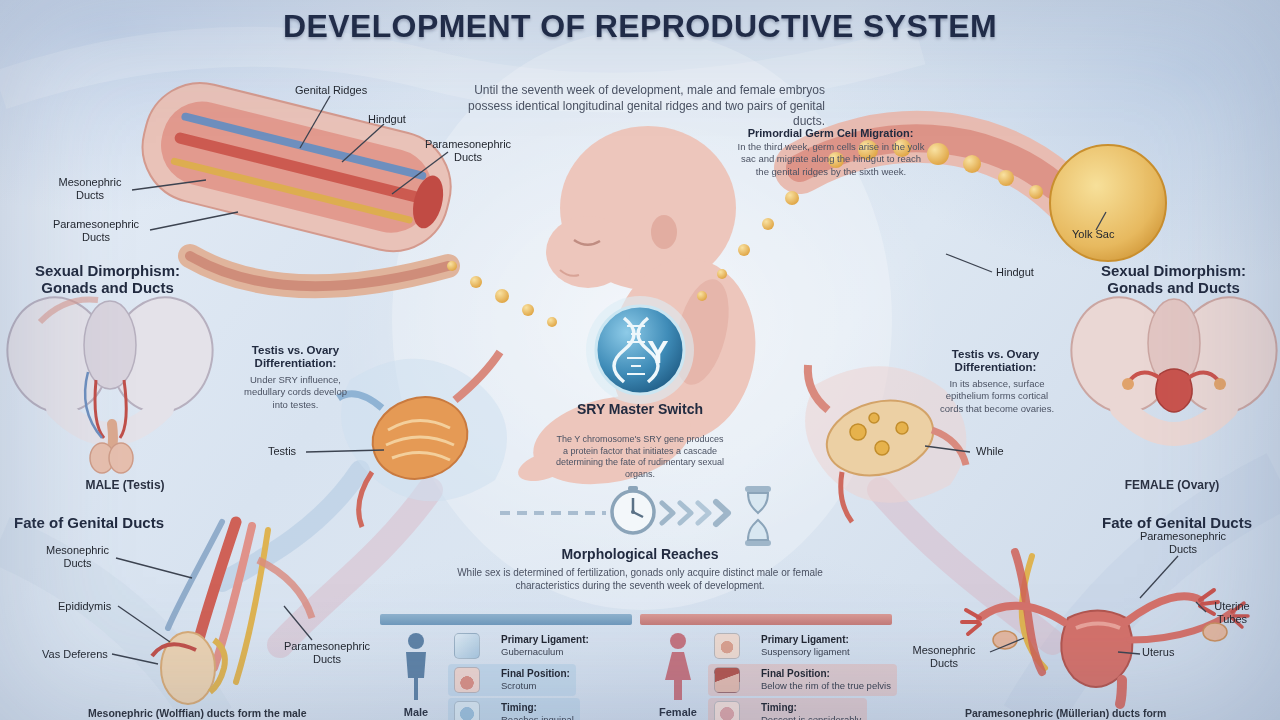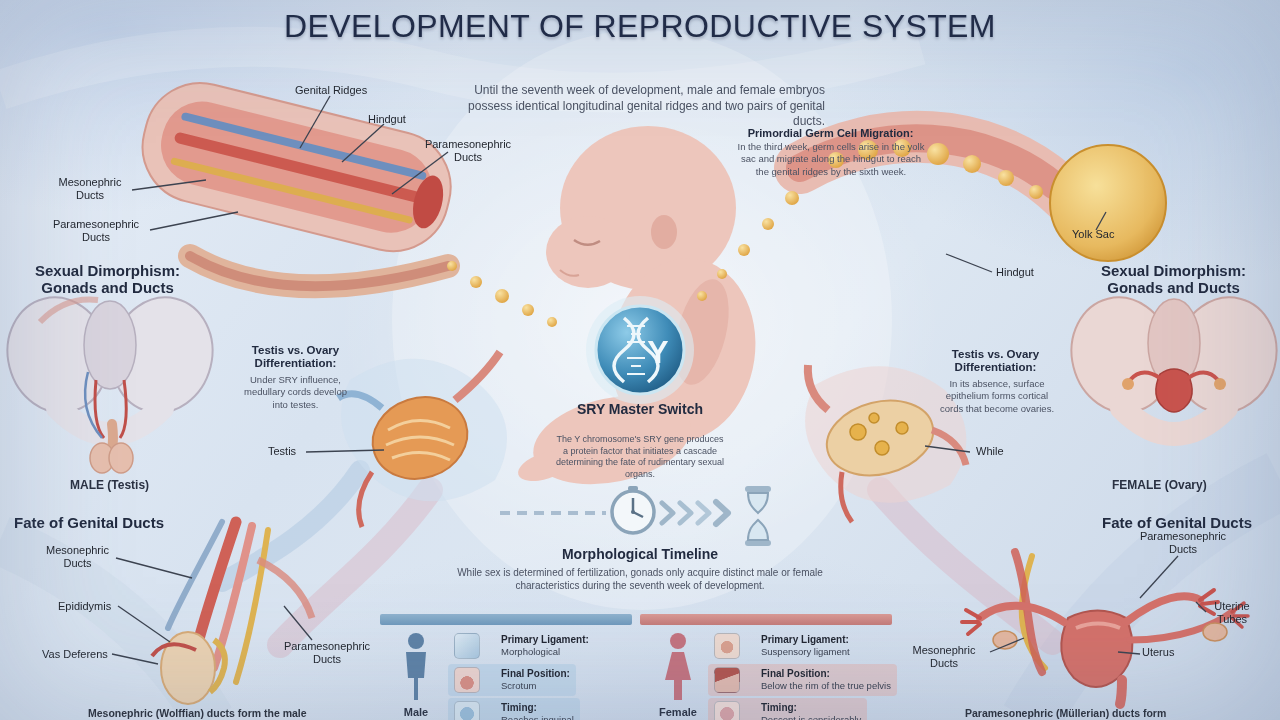--- a/index.html
+++ b/index.html
@@ -8,26 +8,26 @@
   #stage{position:relative;width:1280px;height:720px;overflow:hidden;
     background:
       radial-gradient(ellipse 420px 330px at 640px 320px, rgba(255,255,255,.55), rgba(255,255,255,0) 72%),
       radial-gradient(ellipse 520px 260px at 110px 30px, rgba(175,195,225,.55), rgba(175,195,225,0) 70%),
       radial-gradient(ellipse 520px 300px at 1190px 70px, rgba(168,190,220,.5), rgba(168,190,220,0) 70%),
       radial-gradient(ellipse 600px 300px at 640px 760px, rgba(190,205,228,.5), rgba(190,205,228,0) 75%),
       linear-gradient(128deg,#e7eef7 0%,#d8e3f0 35%,#dde7f2 60%,#c9d6e7 100%);}
   #stage::after{content:"";position:absolute;inset:0;box-shadow:inset 0 0 130px rgba(80,100,140,.28);pointer-events:none}
   #art{position:absolute;left:0;top:0}
   .abs{position:absolute}
-  h1#title{position:absolute;left:0;right:0;top:8px;text-align:center;font-size:32px;font-weight:normal;
+  h1#title{position:absolute;left:0;right:0;top:8px;text-align:center;font-size:32px;font-weight:bold;
     color:#1d2742;letter-spacing:.4px;text-shadow:0 2px 3px rgba(40,50,80,.3)}
   .sec-head{font-weight:bold;color:#222b40;line-height:1.15}
   .body-text{color:#4b5263;line-height:1.3}
   .lbl{font-size:11px;color:#23272f;line-height:1.15;text-align:center}
-  .caption{font-size:12px;font-weight:bold;color:#2a3142;}
+  .caption{font-size:12px;font-weight:bold;color:#2a3142;text-align:center}
   .footnote{font-size:10.5px;font-weight:bold;color:#2a2f3a}
   .trow{position:absolute;display:flex;align-items:center;gap:21px;padding:3px 6px;border-radius:4px}
   .band-blue{background:rgba(176,205,229,.55)}
   .band-red{background:rgba(226,183,180,.55)}
   .ricon{width:26px;height:26px;border-radius:5px;flex:0 0 auto;border:1px solid rgba(120,140,160,.45)}
   .rtitle{font-weight:bold;font-size:10px;color:#1f2430;display:block;line-height:1.25}
   .rvalue{font-size:9.5px;color:#3a4150;display:block;line-height:1.25;white-space:nowrap}
   .figlabel{font-size:11px;font-weight:bold;color:#2a3142;text-align:center}
 </style>
 </head>
@@ -271,21 +271,21 @@
   <div class="abs body-text" style="left:238px;top:374px;width:115px;text-align:center;font-size:9.5px">Under SRY influence, medullary cords develop into testes.</div>
   <div class="abs lbl" style="left:268px;top:445px">Testis</div>
 
   <div class="abs sec-head" style="left:928px;top:348px;width:135px;text-align:center;font-size:11.5px">Testis vs. Ovary Differentiation:</div>
   <div class="abs body-text" style="left:938px;top:378px;width:118px;text-align:center;font-size:9.5px">In its absence, surface epithelium forms cortical cords that become ovaries.</div>
   <div class="abs lbl" style="left:976px;top:445px">While</div>
 
   <div class="abs sec-head" style="left:540px;top:401px;width:200px;text-align:center;font-size:14px">SRY Master Switch</div>
   <div class="abs body-text" style="left:553px;top:434px;width:174px;text-align:center;font-size:9px">The Y chromosome's SRY gene produces a protein factor that initiates a cascade determining the fate of rudimentary sexual organs.</div>
 
-  <div class="abs sec-head" style="left:540px;top:546px;width:200px;text-align:center;font-size:14px">Morphological Timeline</div>
+  <div class="abs sec-head" style="left:540px;top:546px;width:200px;text-align:center;font-size:14px">Morphological Reaches</div>
   <div class="abs body-text" style="left:450px;top:566px;width:380px;text-align:center;font-size:10px">While sex is determined of fertilization, gonads only acquire distinct male or female characteristics during the seventh week of development.</div>
 
   <div class="abs sec-head" style="left:14px;top:514px;font-size:15px">Fate of Genital Ducts</div>
   <div class="abs sec-head" style="left:1102px;top:514px;font-size:15px">Fate of Genital Ducts</div>
 
   <div class="abs lbl" style="left:35px;top:544px;width:85px">Mesonephric Ducts</div>
   <div class="abs lbl" style="left:58px;top:600px">Epididymis</div>
   <div class="abs lbl" style="left:42px;top:648px">Vas Deferens</div>
   <div class="abs lbl" style="left:272px;top:640px;width:110px">Paramesonephric Ducts</div>
 
@@ -304,21 +304,21 @@
     <svg class="abs" style="left:20px;top:18px" width="36" height="70" viewBox="0 0 36 70">
       <circle cx="18" cy="9" r="8" fill="#5e82a6"></circle>
       <path d="M8,20 h20 l-2,26 h-6 v22 h-4 v-22 h-6 z" fill="#5e82a6"></path>
     </svg>
     <div class="abs figlabel" style="left:8px;top:92px;width:60px">Male</div>
 
     <div class="trow" style="left:70px;top:16px">
       <span class="ricon" style="background:linear-gradient(135deg,#dce9f3,#a8c6de)"></span>
       <span>
         <span class="rtitle">Primary Ligament:</span>
-        <span class="rvalue">Morphological</span>
+        <span class="rvalue">Gubernaculum</span>
       </span>
     </div>
     <div class="trow band-blue" style="left:70px;top:50px">
       <span class="ricon" style="background:radial-gradient(circle at 50% 62%,#d98f85 34%,#ecd4cf 36%)"></span>
       <span>
         <span class="rtitle">Final Position:</span>
         <span class="rvalue">Scrotum</span>
       </span>
     </div>
     <div class="trow band-blue" style="left:70px;top:84px">

